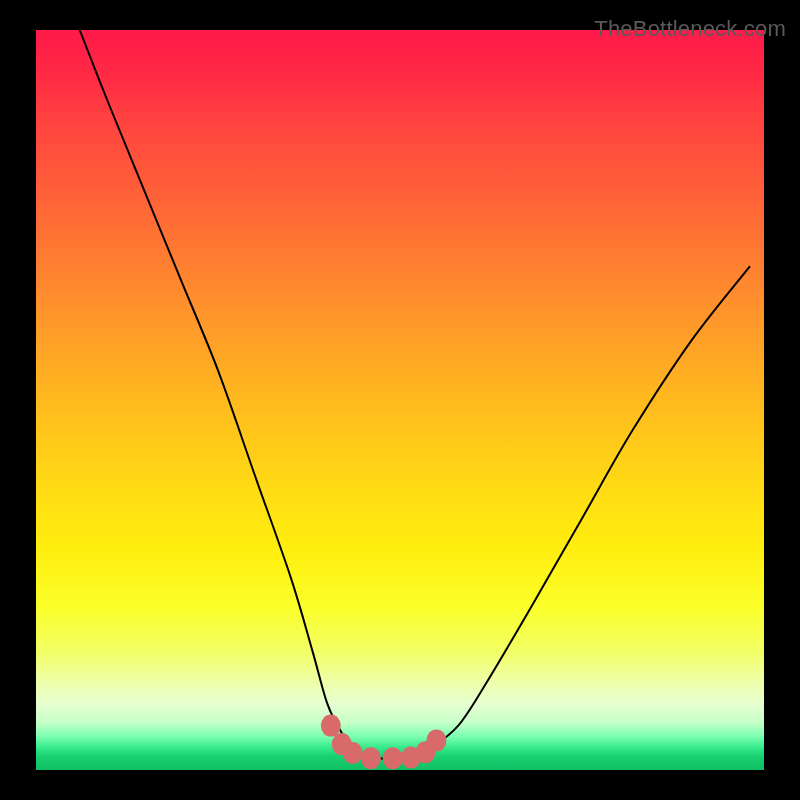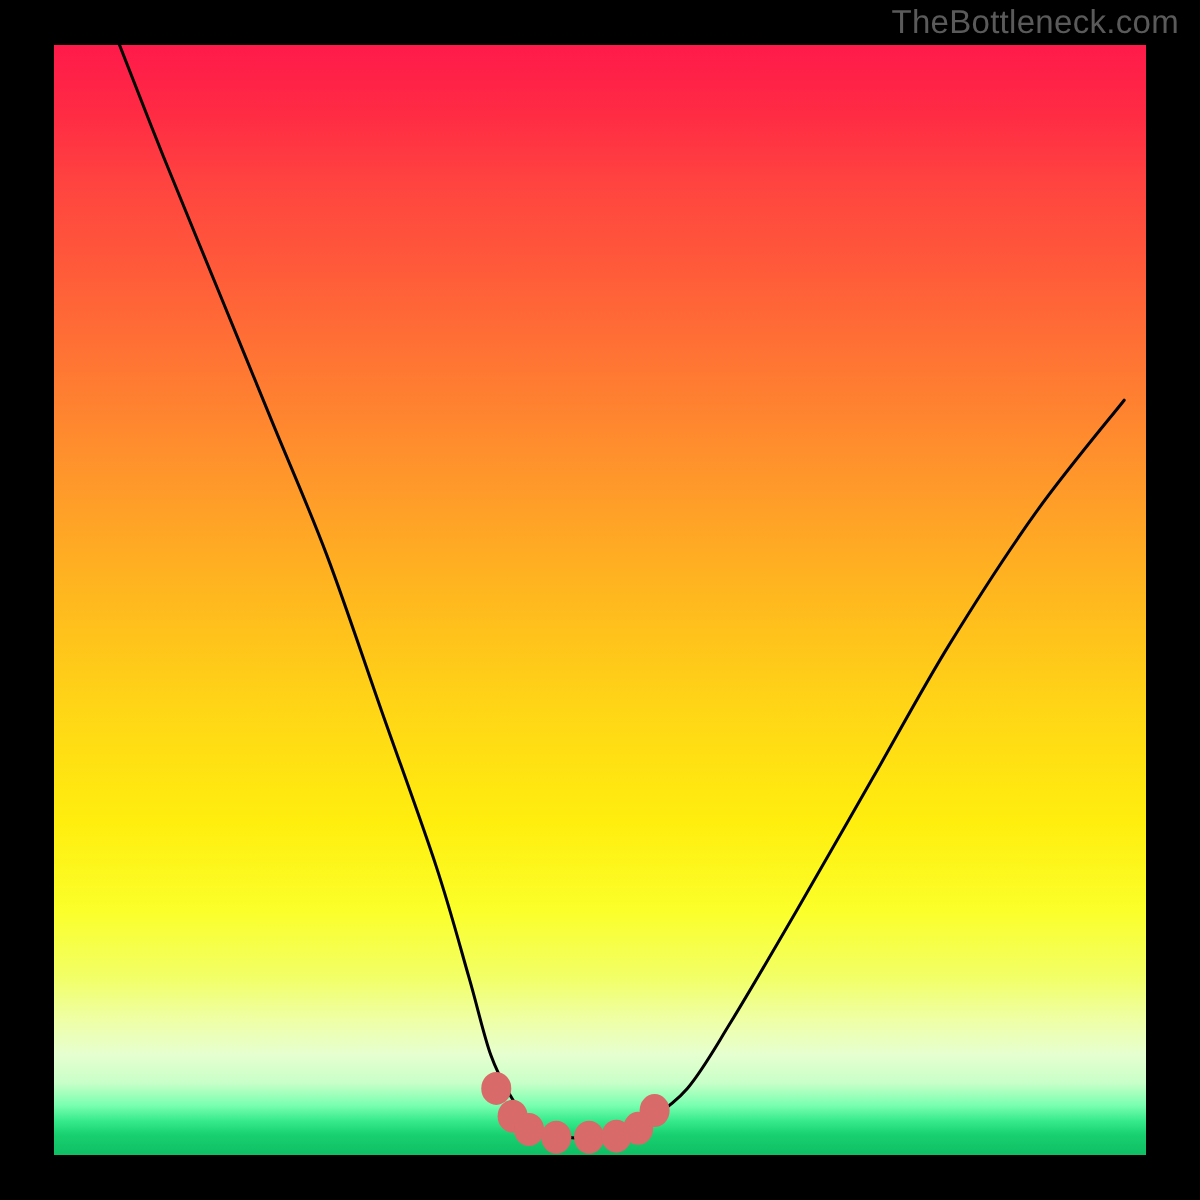--- a/index.html
+++ b/index.html
@@ -5,21 +5,21 @@
   * { margin: 0; padding: 0; box-sizing: border-box; }
   html, body { width: 800px; height: 800px; overflow: hidden; background: #000; }
   .frame {
     position: relative;
     width: 800px;
     height: 800px;
     background: #000;
   }
   .watermark {
     position: absolute;
-    top: 2px;
+    top: 16px;
     right: 14px;
     font-family: Arial, Helvetica, sans-serif;
     font-size: 22px;
     color: #5a5a5a;
     letter-spacing: 0.2px;
     z-index: 10;
   }
   .plot {
     position: absolute;
     left: 36px;

